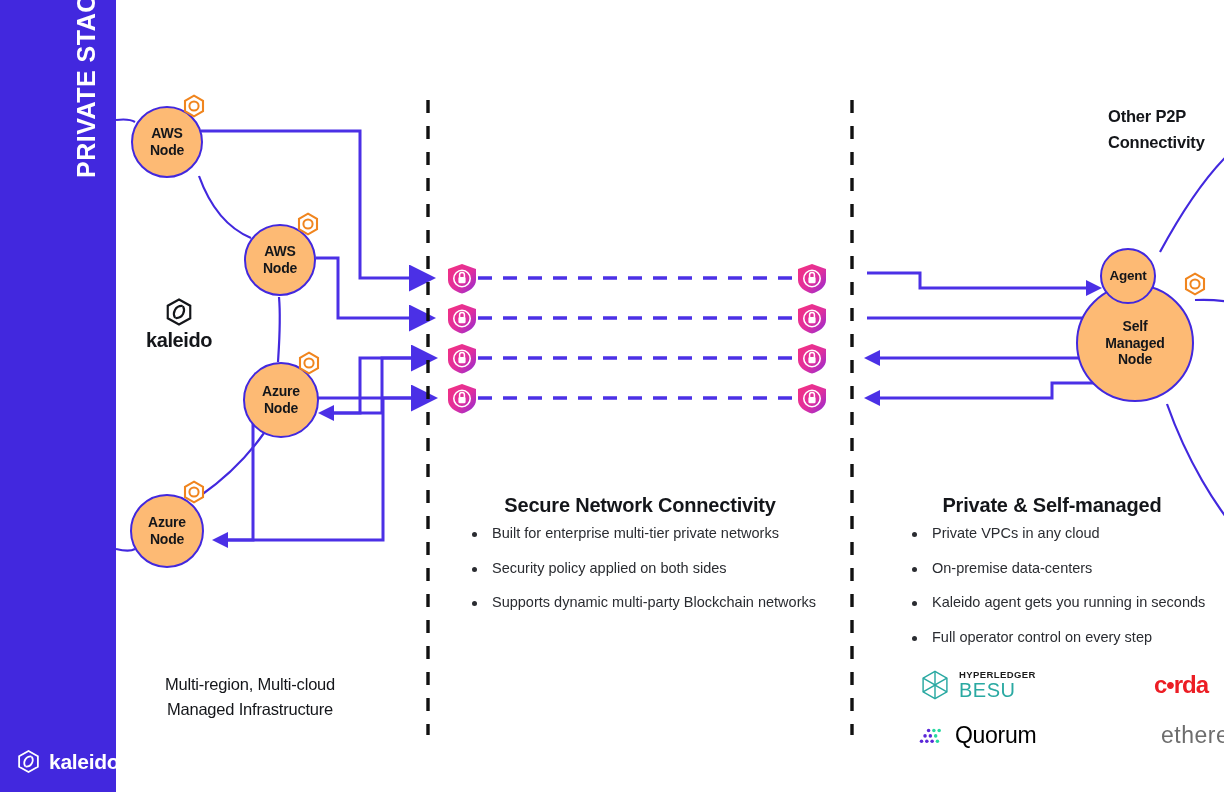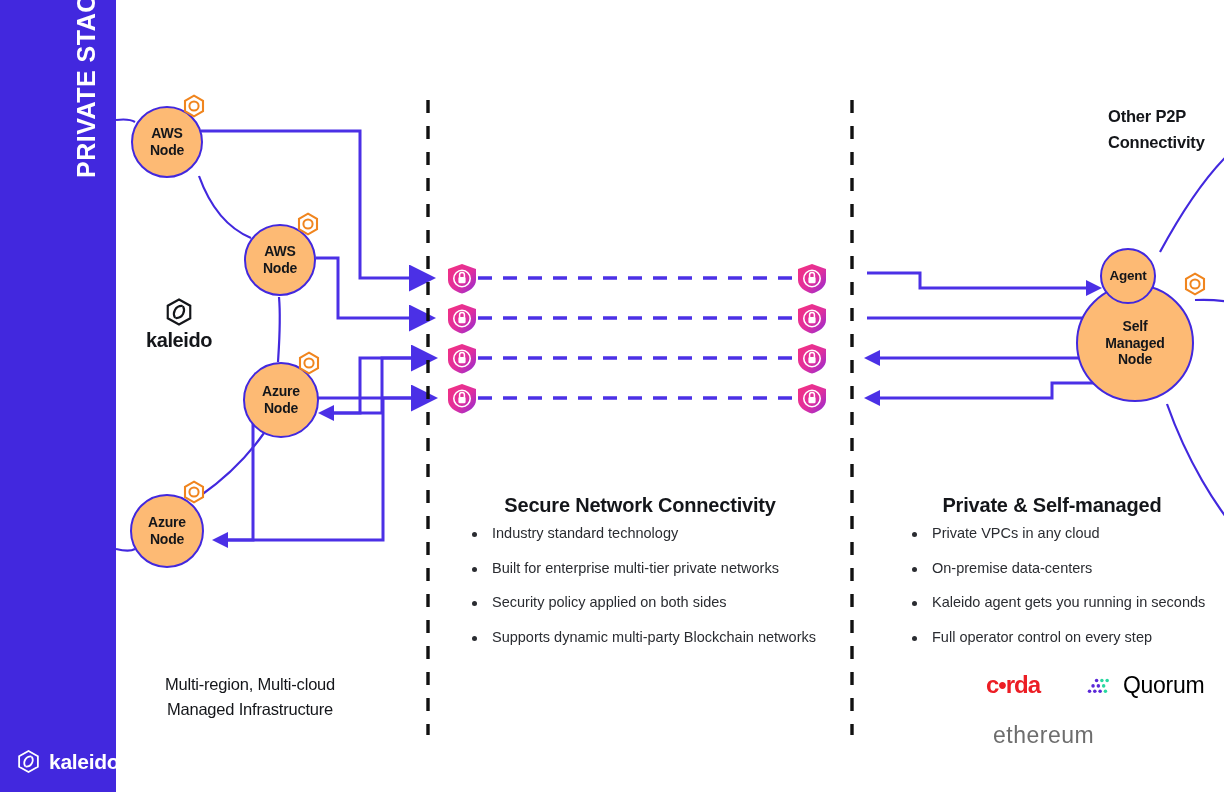--- a/index.html
+++ b/index.html
@@ -370,21 +370,20 @@
     <span class="wordmark">kaleido</span>
   </div>
 
   <div class="caption" style="left:124px; top:672px; width:252px;">
     <span>Multi-region, Multi-cloud</span><br>
     <span>Managed Infrastructure</span>
   </div>
 
   <div class="sec-title" style="left:440px; top:494px; width:400px;">Secure Network Connectivity</div>
   <ul class="bullets" style="left:466px; top:524px;">
-    <li>Industry standard technology</li>
     <li>Built for enterprise multi-tier private networks</li>
     <li>Security policy applied on both sides</li>
     <li>Supports dynamic multi-party Blockchain networks</li>
   </ul>
 
   <div class="corner-title" style="left:1108px; top:104px; width:120px;">
     <span>Other P2P</span><br>
     <span>Connectivity</span>
   </div>
 
@@ -407,20 +406,32 @@
   <div class="sec-title" style="left:880px; top:494px; width:344px;">Private &amp; Self-managed</div>
   <ul class="bullets" style="left:906px; top:524px;">
     <li>Private VPCs in any cloud</li>
     <li>On-premise data-centers</li>
     <li>Kaleido agent gets you running in seconds</li>
     <li>Full operator control on every step</li>
   </ul>
 
   <div class="logo-grid" style="left:918px; top:660px;">
 
+    <div class="logo-cell">
+      <svg width="34" height="34" viewBox="0 0 40 40">
+        <path d="M20 4 L34 12 L34 28 L20 36 L6 28 L6 12 Z" fill="none" stroke="#2aa9a2" stroke-width="1.7"></path>
+        <path d="M6 12 L20 20 L34 12 M20 20 L20 36" fill="none" stroke="#2aa9a2" stroke-width="1.7"></path>
+        <path d="M6 28 L20 20 L34 28" fill="none" stroke="#2aa9a2" stroke-width="1.7"></path>
+        <path d="M20 4 L20 20" fill="none" stroke="#2aa9a2" stroke-width="1.7"></path>
+      </svg>
+      <div class="besu-text">
+        <span class="besu-top">HYPERLEDGER</span>
+        <span class="besu-bot">BESU</span>
+      </div>
+    </div>
 
     <div class="logo-cell" style="padding-left:68px;">
       <span class="corda-text">c•rda</span>
     </div>
 
     <div class="logo-cell">
       <svg width="30" height="24" viewBox="0 0 34 26">
         <g fill="#5b28d8">
           <circle cx="4" cy="20" r="2"></circle>
             <circle cx="10" cy="20" r="2"></circle>

